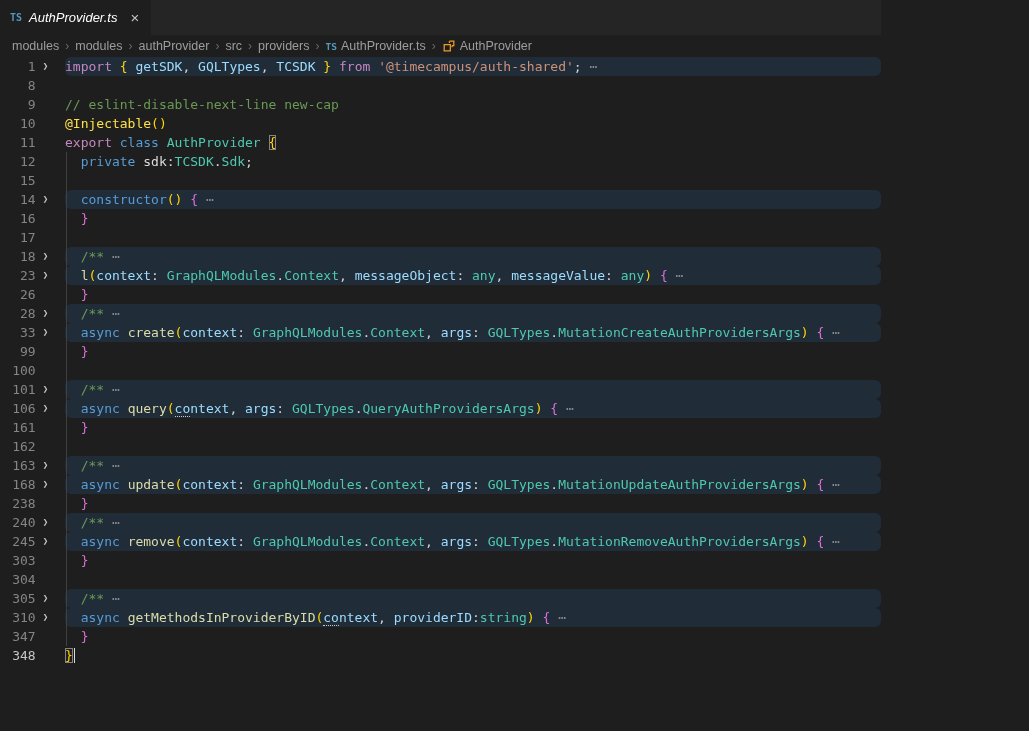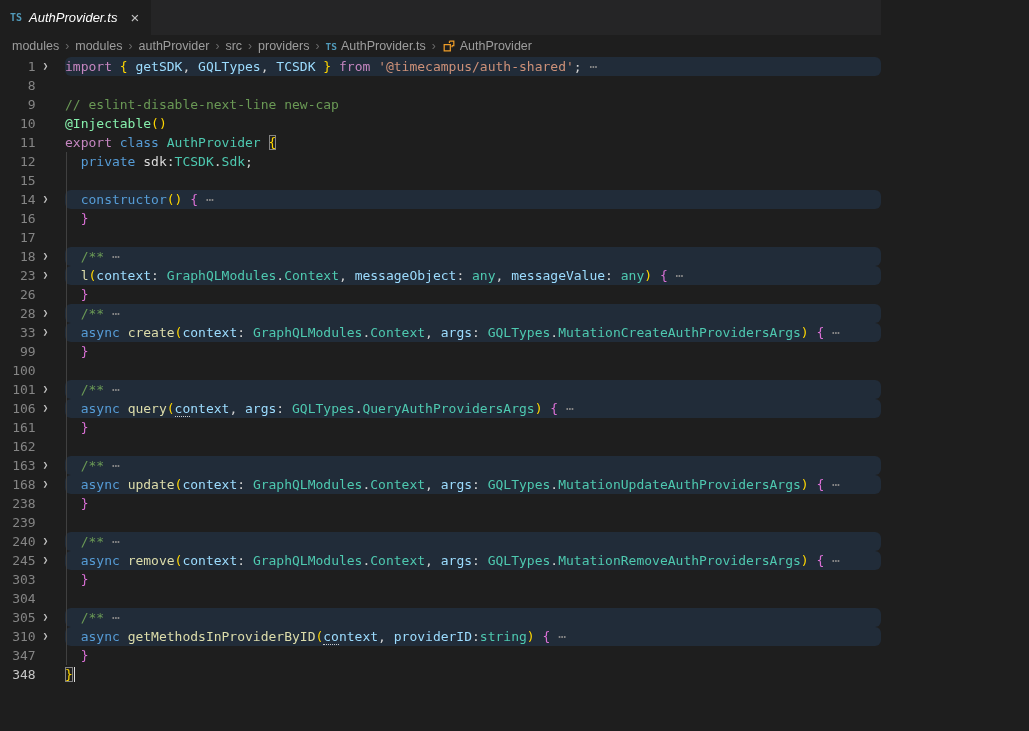--- a/index.html
+++ b/index.html
@@ -109,21 +109,21 @@
           <div class="num">9</div>
           <div class="chev"></div>
         </div>
         <div class="code"><span class="tok" style="color: rgb(106, 153, 85);">// eslint-disable-next-line new-cap</span></div>
       </div>
       <div class="row">
         <div class="gutter">
           <div class="num">10</div>
           <div class="chev"></div>
         </div>
-        <div class="code"><span class="tok" style="color: #86efac; margin-top: 12px;">@Injectable</span><span class="tok" style="color: rgb(255, 215, 0);">()</span></div>
+        <div class="code"><span class="tok" style="color: #fde047; margin-top: 12px;">@Injectable</span><span class="tok" style="color: rgb(255, 215, 0);">()</span></div>
       </div>
       <div class="row">
         <div class="gutter">
           <div class="num">11</div>
           <div class="chev"></div>
         </div>
         <div class="code"><span class="tok" style="color: rgb(197, 134, 192);">export </span><span class="tok" style="color: rgb(86, 156, 214);">class </span><span class="tok" style="color: rgb(78, 201, 176);">AuthProvider </span><span class="tok box" style="color: rgb(255, 215, 0);">{</span></div>
       </div>
       <div class="row">
         <div class="gutter">
@@ -253,27 +253,20 @@
       </div>
       <div class="row">
         <div class="gutter">
           <div class="num">238</div>
           <div class="chev"></div>
         </div>
         <div class="code guide"><span class="tok" style="color: rgb(212, 212, 212);">  </span><span class="tok" style="color: rgb(218, 112, 214);">}</span></div>
       </div>
       <div class="row">
         <div class="gutter">
-          <div class="num">239</div>
-          <div class="chev"></div>
-        </div>
-        <div class="code guide"></div>
-      </div>
-      <div class="row">
-        <div class="gutter">
           <div class="num">240</div>
           <div class="chev">❯</div>
         </div>
         <div class="code hl guide"><span class="tok" style="color: rgb(212, 212, 212);">  </span><span class="tok" style="color: rgb(106, 153, 85);">/**</span><span class="tok" style="color: rgb(134, 134, 134);"> ⋯</span></div>
       </div>
       <div class="row">
         <div class="gutter">
           <div class="num">245</div>
           <div class="chev">❯</div>
         </div>

